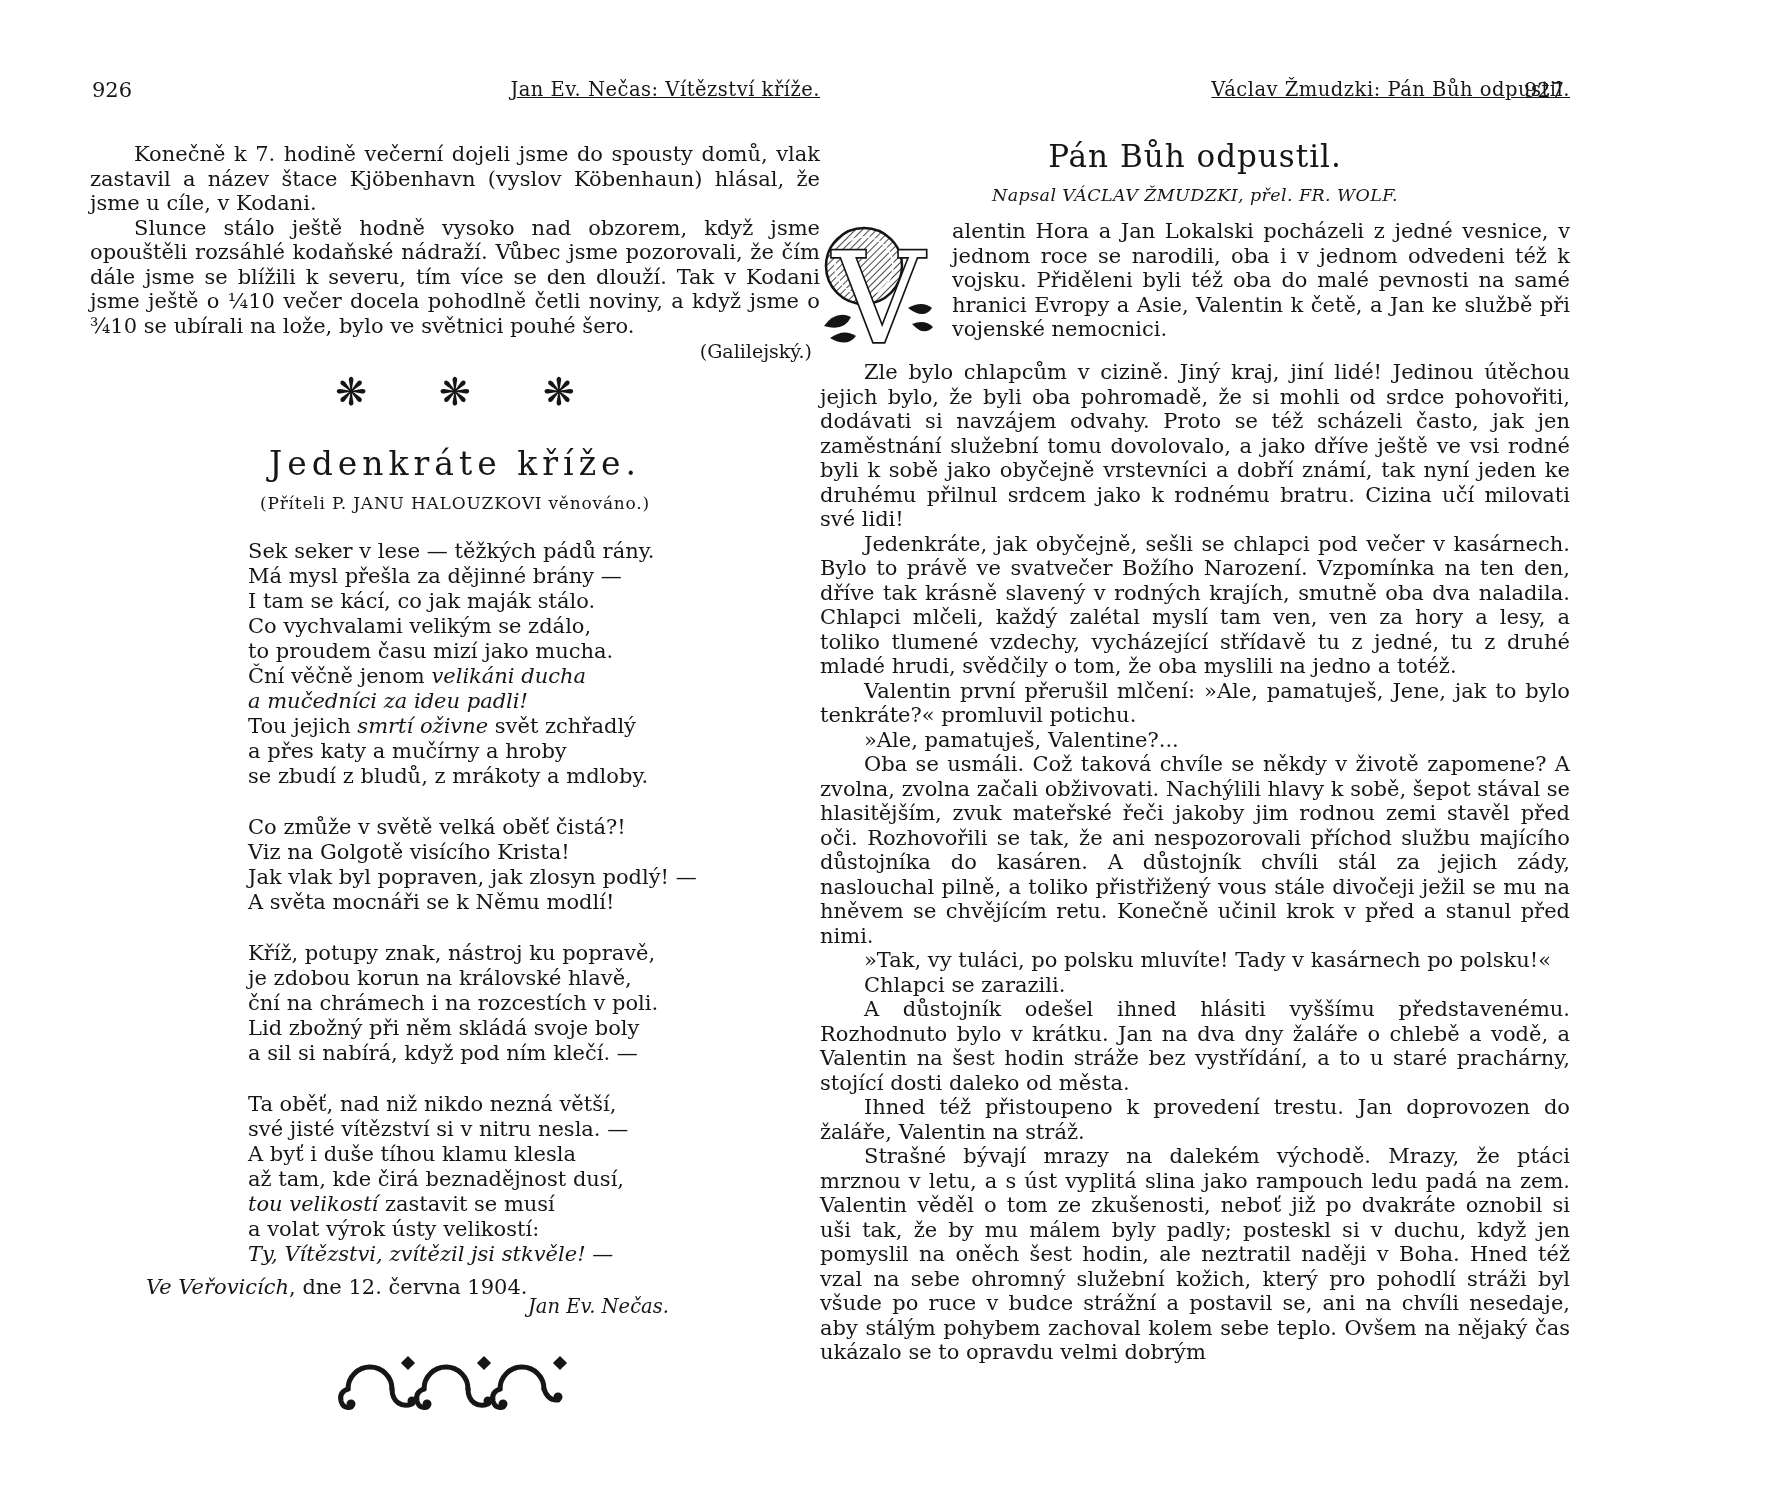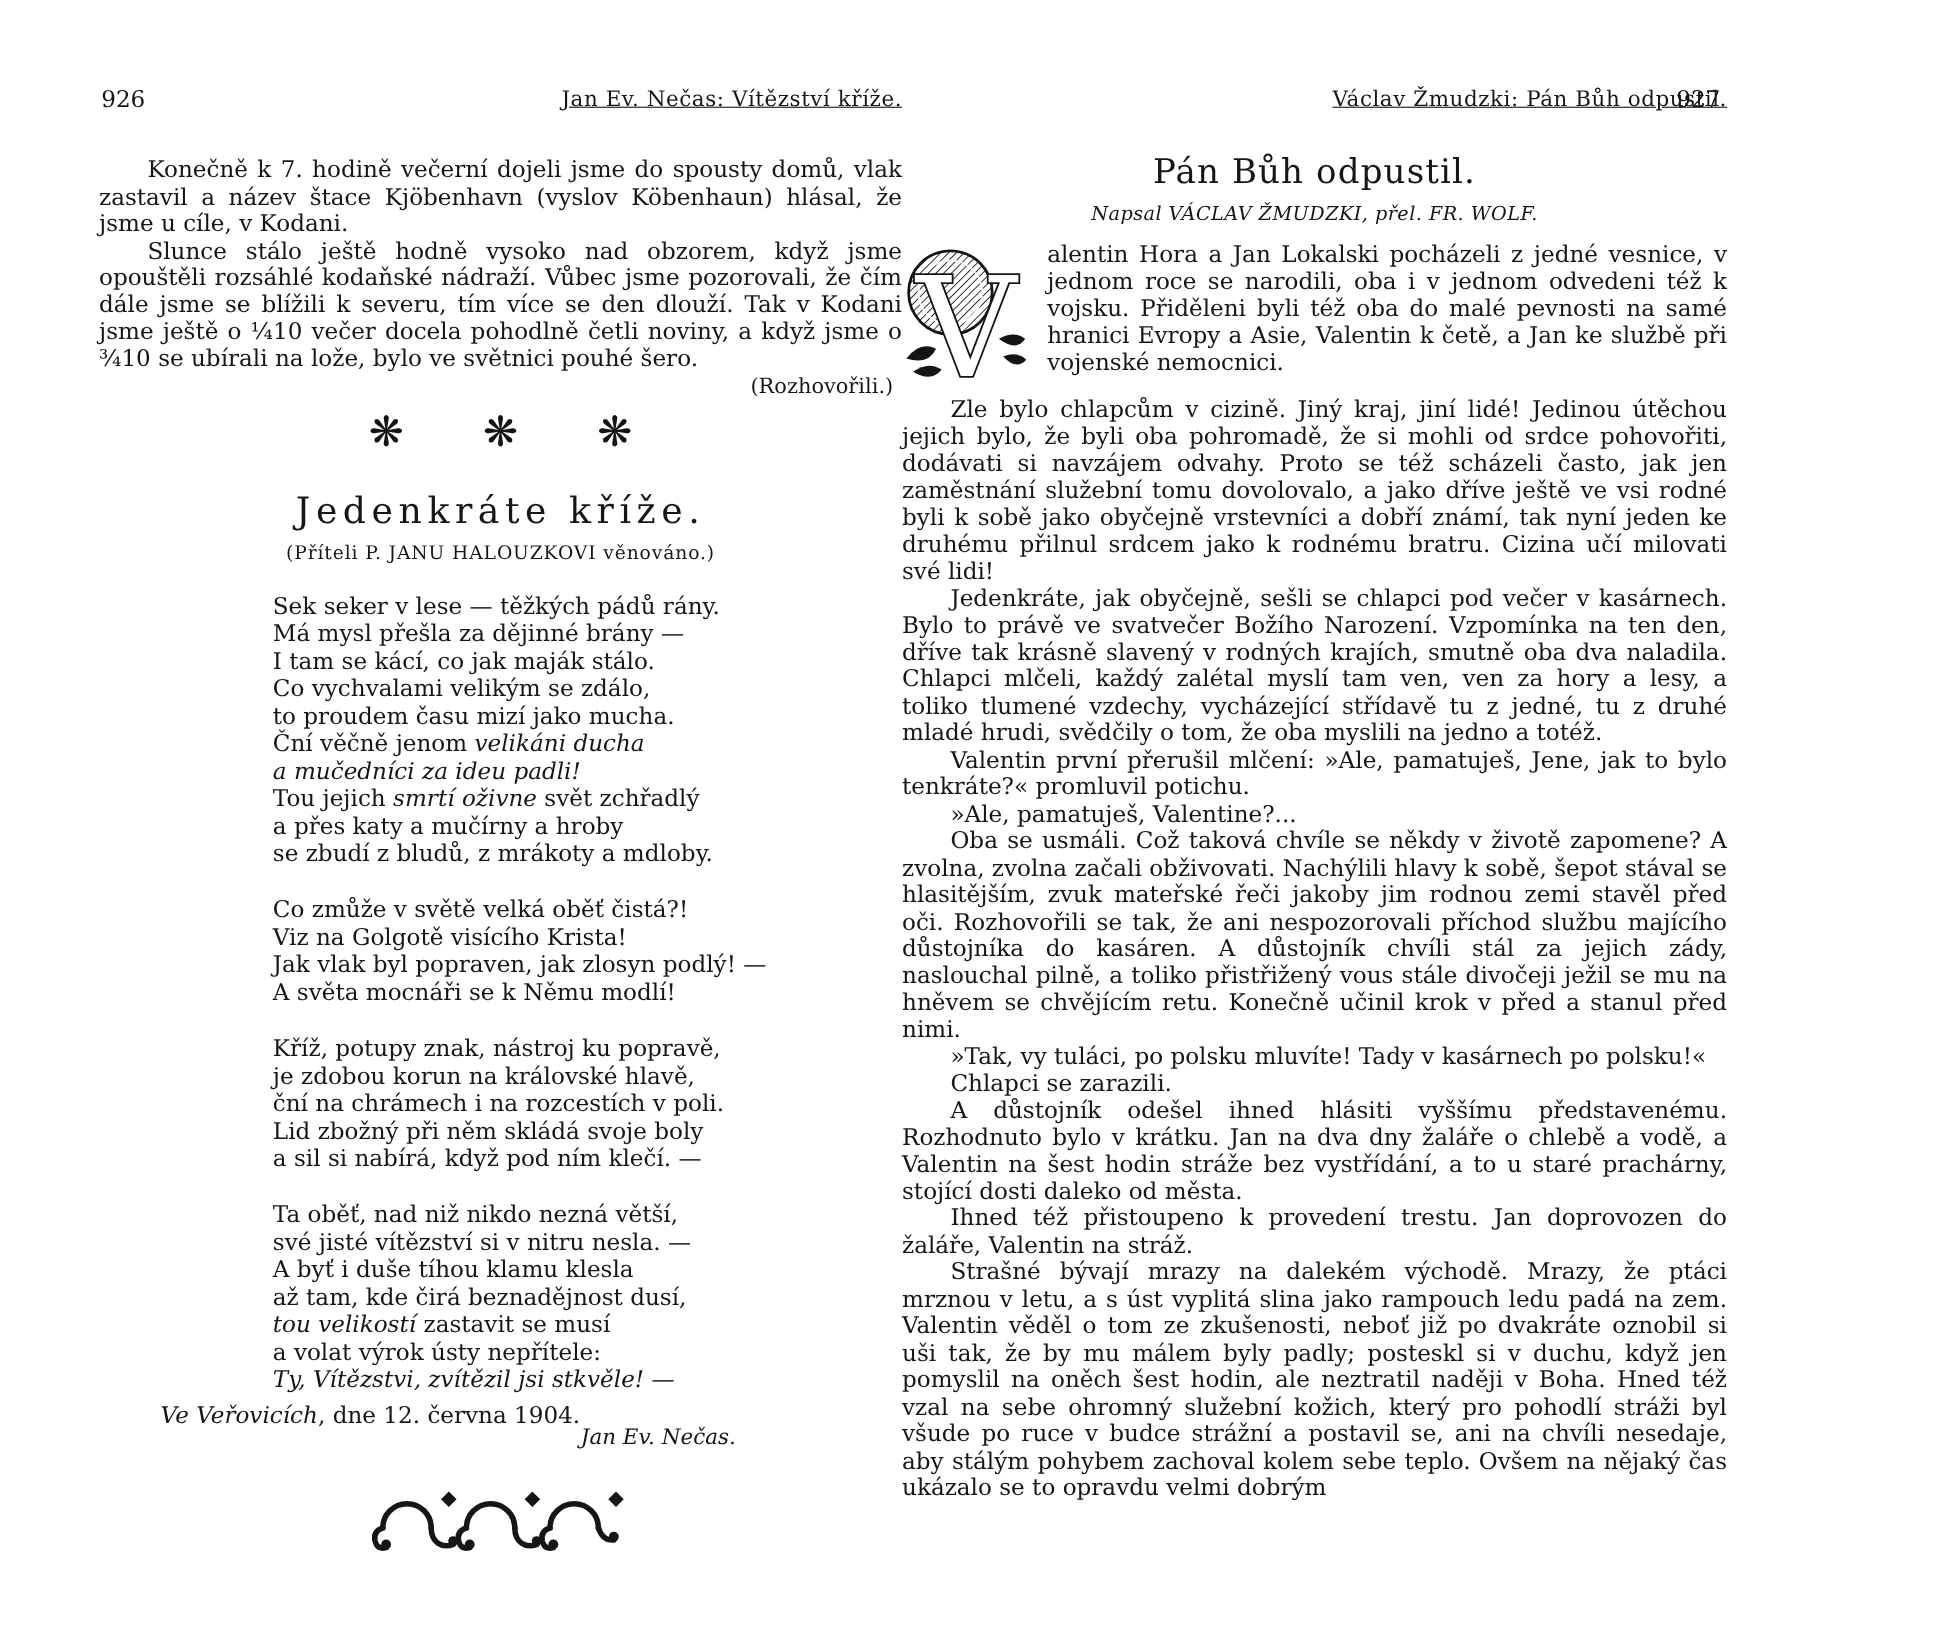--- a/index.html
+++ b/index.html
@@ -61,21 +61,21 @@
     <header class="pagehead">
       <span class="pageno pageno-left">926</span>
       <span class="running">Jan Ev. Nečas: Vítězství kříže.</span>
     </header>
 
     <div class="prose" id="left-paragraphs">
         <p class="para">Konečně k 7. hodině večerní dojeli jsme do spousty domů, vlak zastavil a název štace Kjöbenhavn (vyslov Köbenhaun) hlásal, že jsme u cíle, v Kodani.</p>
         <p class="para">Slunce stálo ještě hodně vysoko nad obzorem, když jsme opouštěli rozsáhlé kodaňské nádraží. Vůbec jsme pozorovali, že čím dále jsme se blížili k severu, tím více se den dlouží. Tak v Kodani jsme ještě o ¼10 večer docela pohodlně četli noviny, a když jsme o ¾10 se ubírali na lože, bylo ve světnici pouhé šero.</p>
       </div>
 
-    <div class="continuation">(Rozhovořili.)</div>
+    <div class="continuation">(Galilejský.)</div>
 
     <div class="rosette-row">
       <span>❋</span>
       <span>❋</span>
       <span>❋</span>
     </div>
 
     <h2 class="poem-title">Jedenkráte kříže.</h2>
     <div class="dedication">(Příteli P. JANU HALOUZKOVI věnováno.)</div>
 
@@ -104,21 +104,21 @@
           <div class="poem-line">ční na chrámech i na rozcestích v poli.</div>
           <div class="poem-line">Lid zbožný při něm skládá svoje boly</div>
           <div class="poem-line">a sil si nabírá, když pod ním klečí. —</div>
         </div>
         <div class="stanza">
           <div class="poem-line">Ta oběť, nad niž nikdo nezná větší,</div>
           <div class="poem-line">své jisté vítězství si v nitru nesla. —</div>
           <div class="poem-line">A byť i duše tíhou klamu klesla</div>
           <div class="poem-line">až tam, kde čirá beznadějnost dusí,</div>
           <div class="poem-line"><i>tou velikostí</i> zastavit se musí</div>
-          <div class="poem-line">a volat výrok ústy nepřítele:</div>
+          <div class="poem-line">a volat výrok ústy velikostí:</div>
           <div class="poem-line"><i>Ty, Vítězstvi, zvítězil jsi stkvěle!</i> —</div>
         </div>
       </div>
 
     <div class="dateline-row">
       <span class="dateline"><i>Ve Veřovicích</i>, dne 12. června 1904.</span>
       <span class="signature">Jan Ev. Nečas.</span>
     </div>
 
     <div class="end-ornament">

